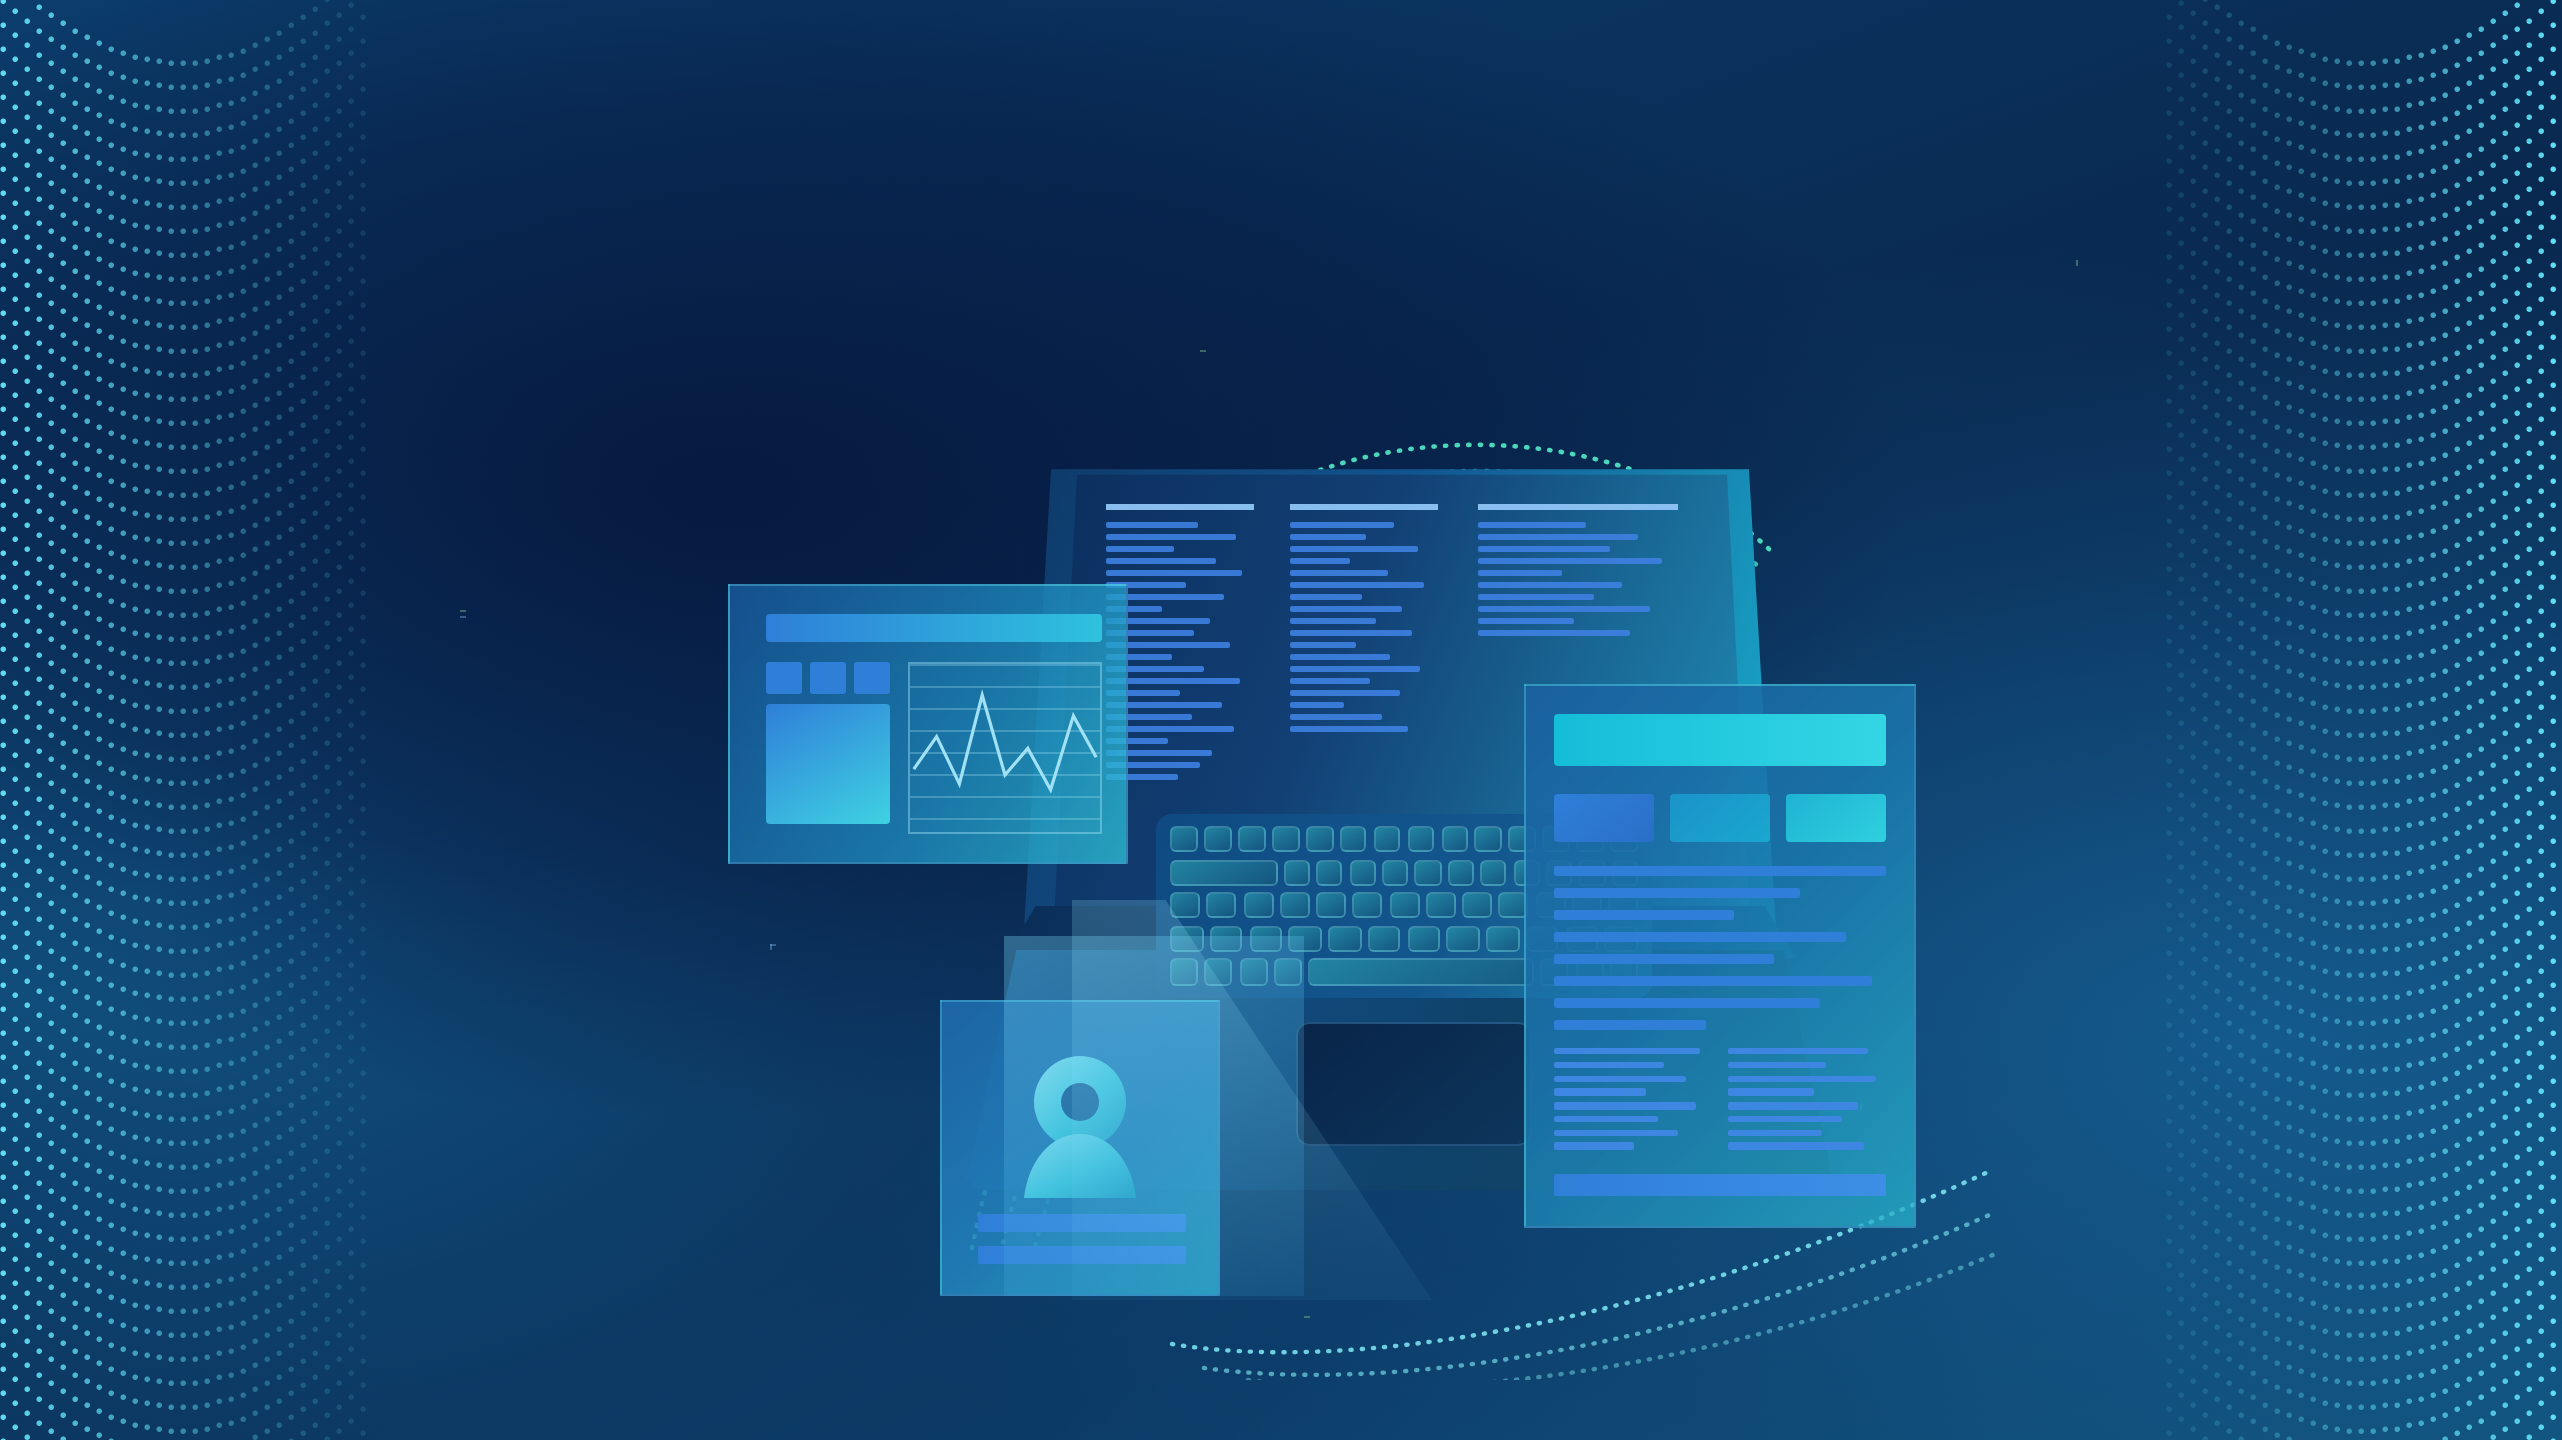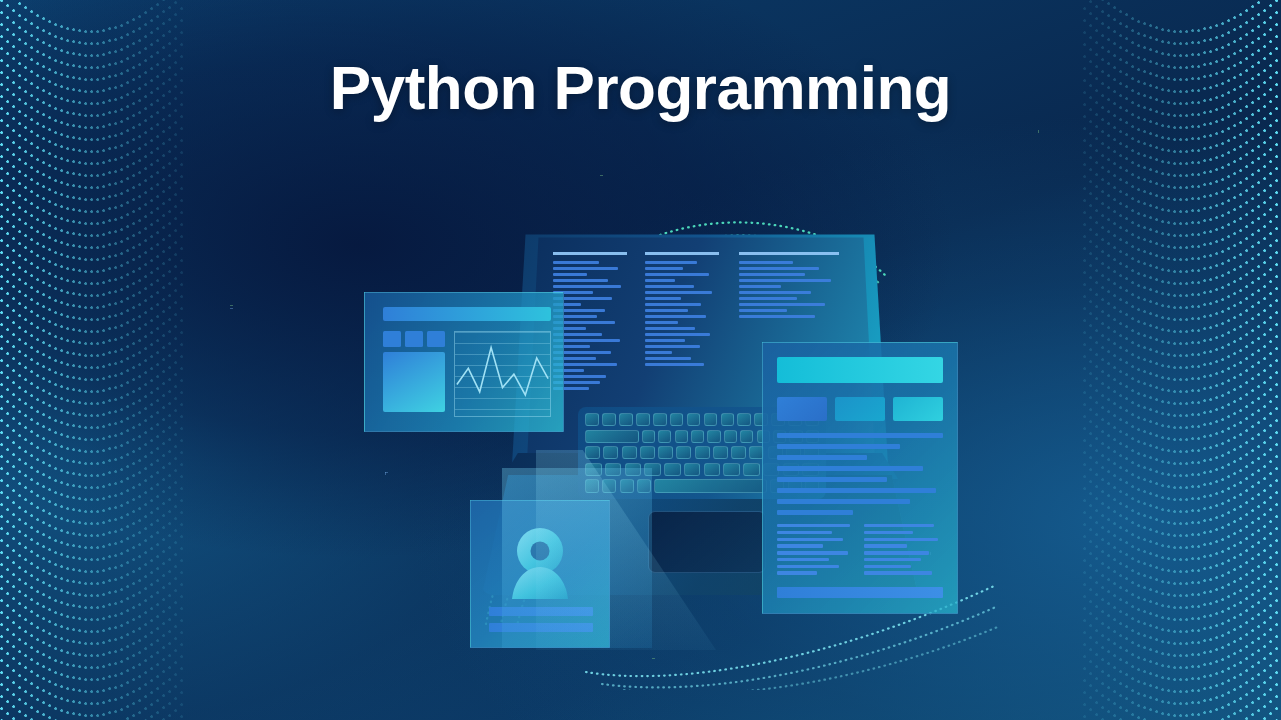--- a/index.html
+++ b/index.html
@@ -249,21 +249,20 @@
   <div class="gridline gl-h" style="left:600px; top:175px; width:440px;"></div>
   <div class="gridline gl-v" style="left:1038px; top:130px; height:312px;"></div>
   <div class="gridline gl-h" style="left:650px; top:442px; width:390px;"></div>
   <div class="gridline gl-v" style="left:652px; top:442px; height:218px;"></div>
   <div class="gridline gl-h" style="left:652px; top:658px; width:310px;"></div>
   <div class="gridline gl-vb" style="left:385px; top:472px; height:230px;"></div>
   <div class="gridline gl-hb" style="left:385px; top:472px; width:170px;"></div>
   <div class="gridline gl-hb" style="left:230px; top:308px; width:180px;"></div>
   <div class="gridline gl-vb" style="left:930px; top:552px; height:160px;"></div>
 
-  <h1 id="page-title">Python Programming</h1>
 
   <div id="illustration">
 
     <svg class="arcs" id="arcs-top" viewBox="0 0 320 100">
       <path d="M4,86 C70,4 230,2 306,76" fill="none" stroke="#4fe0c0" stroke-width="2.3" stroke-linecap="round" stroke-dasharray="0.6 5.2" opacity="0.95"></path>
       <path d="M16,92 C80,18 228,18 300,84" fill="none" stroke="#4fe0c0" stroke-width="2.3" stroke-linecap="round" stroke-dasharray="0.6 5.2" opacity="0.78"></path>
       <path d="M30,98 C92,34 224,34 294,92" fill="none" stroke="#4fe0c0" stroke-width="2.3" stroke-linecap="round" stroke-dasharray="0.6 5.2" opacity="0.62"></path>
     </svg>
 
     <svg class="arcs" id="arcs-left" viewBox="0 0 180 250">

